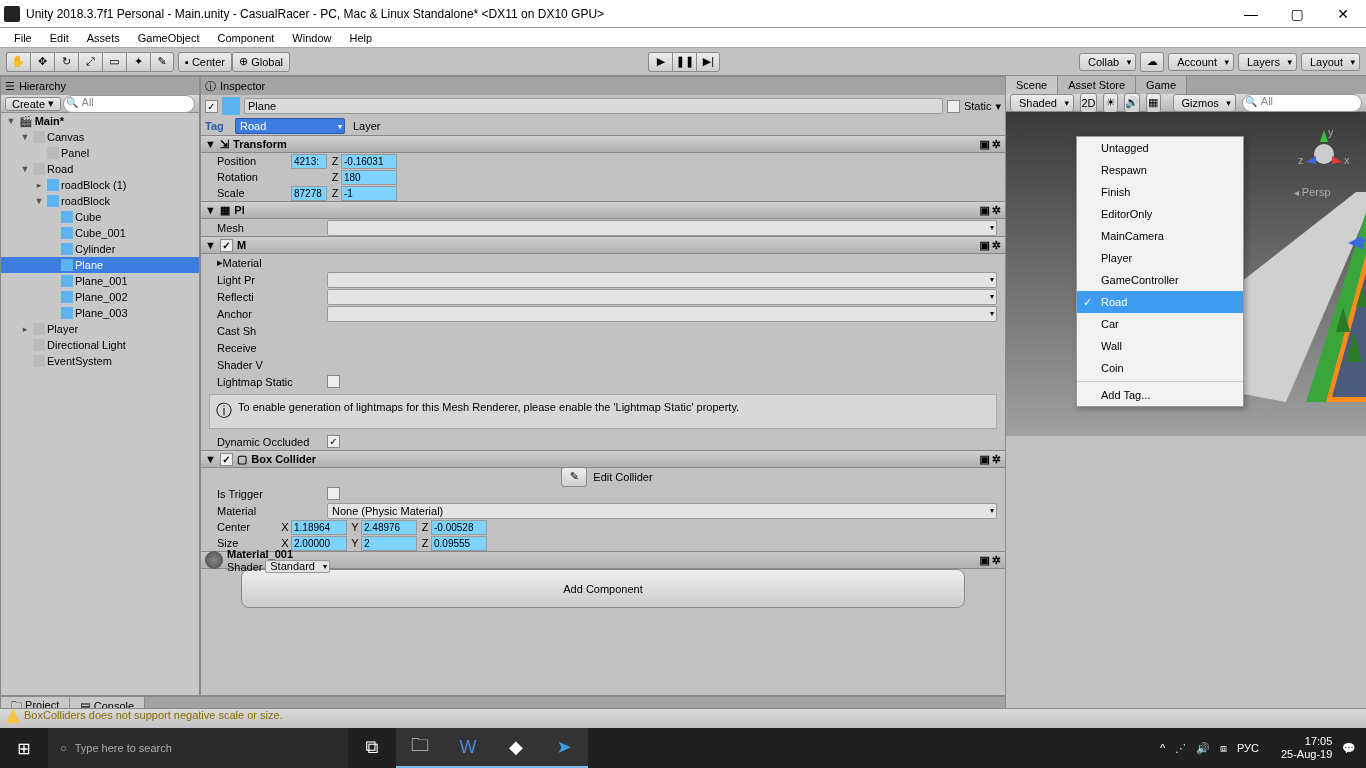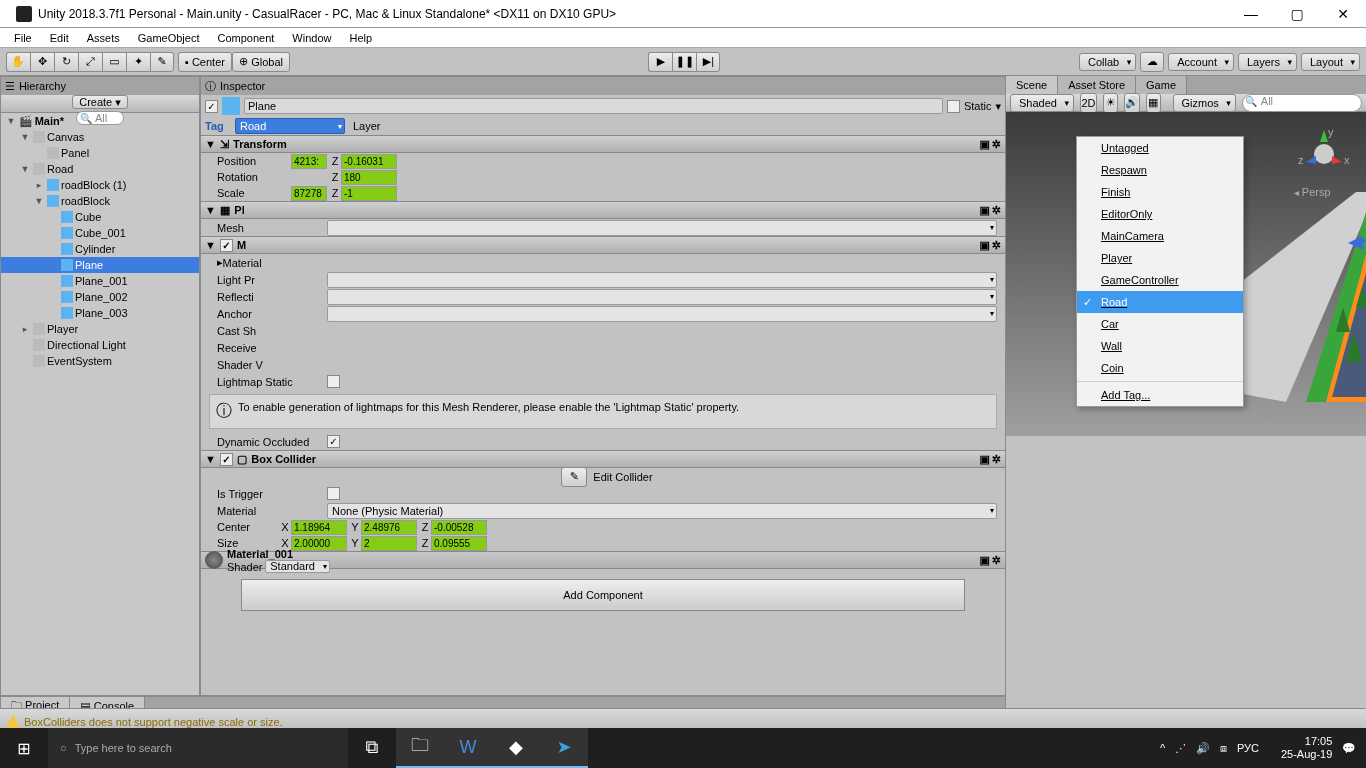--- a/index.html
+++ b/index.html
@@ -1,37 +1,37 @@
 <!DOCTYPE html>
 <html><head>
 <meta charset="utf-8">
 <style>
 * { margin:0; padding:0; box-sizing:border-box; font-family:"Segoe UI",Arial,sans-serif; font-size:11px; user-select:none; }
 body { width:1366px; height:768px; background:#c2c2c2; overflow:hidden; position:relative; }
-.titlebar { height:28px; background:#fff; display:flex; align-items:center; padding-left:16px; border-bottom:1px solid #999; }
+.titlebar { height:28px; background:#fff; display:flex; align-items:center; padding-left:4px; border-bottom:1px solid #999; }
 .titlebar .logo { width:16px; height:16px; background:#222; border-radius:2px; margin-right:6px; }
 .titlebar .title { flex:1; font-size:12px; }
 .titlebar .wbtn { width:46px; height:28px; display:flex; align-items:center; justify-content:center; font-size:14px; }
 .menubar { height:20px; background:#fff; display:flex; align-items:center; padding-left:6px; gap:2px; border-bottom:1px solid #aaa; }
 .menubar span { padding:2px 8px; }
 .toolbar { height:28px; background:#c2c2c2; display:flex; align-items:center; padding:0 6px; gap:4px; border-bottom:1px solid #8a8a8a; }
 .tbtn, .tbtn2 { height:20px; padding:0 6px; background:linear-gradient(#ededed,#cfcfcf); border:1px solid #8a8a8a; border-radius:3px; display:inline-flex; align-items:center; gap:3px; font-size:11px; }
 .tbtn { width:24px; justify-content:center; padding:0; }
 .grp { display:flex; gap:0; }
 .grp .tbtn { border-radius:0; border-right:none; }
 .grp .tbtn:first-child { border-radius:3px 0 0 3px; }
 .grp .tbtn:last-child { border-radius:0 3px 3px 0; border-right:1px solid #8a8a8a; }
 .spacer { flex:1; }
 .dropdown { height:18px; padding:0 16px 0 8px; background:linear-gradient(#ededed,#cfcfcf); border:1px solid #8a8a8a; border-radius:3px; position:relative; display:inline-flex; align-items:center; }
 .dropdown::after { content:"▾"; position:absolute; right:4px; font-size:9px; }
 
 .workspace { height:620px; display:grid; grid-template-columns:200px 806px 360px; grid-template-rows:360px 260px; }
 .panel { background:#c2c2c2; border:1px solid #8a8a8a; display:flex; flex-direction:column; }
 .panel-tab { height:18px; background:#a3a3a3; display:flex; align-items:center; padding-left:4px; font-size:11px; gap:4px; }
-.panel-bar { height:18px; background:linear-gradient(#d9d9d9,#b8b8b8); display:flex; align-items:center; padding:0 4px; gap:2px; border-bottom:1px solid #8a8a8a;flex-direction:column; }
+.panel-bar { height:18px; background:linear-gradient(#d9d9d9,#b8b8b8); display:flex; align-items:center; padding:0 4px; gap:2px; border-bottom:1px solid #8a8a8a; }
 .panel-body { flex:1; overflow:auto; background:#c8c8c8; }
 
 .hier { grid-row:1/3; }
 .hier-row { height:16px; display:flex; align-items:center; padding-left:4px; gap:2px; }
 .hier-row.sel { background:#3e7de0; color:#fff; }
 .fold { width:12px; text-align:center; color:#555; font-size:9px; }
 .icon-cube { width:12px; height:12px; background:#888; display:inline-block; }
 .icon-cube.blue { background:#5bb3f0; }
 .icon-cube.lt { background:#bbb; }
 .indent1 { padding-left:18px; } .indent2 { padding-left:32px; } .indent3 { padding-left:46px; }
@@ -66,35 +66,35 @@
 .insp-field { height:16px; background:#dadada; border:1px solid #9a9a9a; border-radius:2px; padding:0 3px; display:inline-flex; align-items:center; }
 .insp-drop { height:16px; background:#e4e4e4; border:1px solid #999; border-radius:2px; padding:0 14px 0 4px; position:relative; display:inline-flex; align-items:center; }
 .insp-drop::after { content:"▾"; position:absolute; right:2px; font-size:8px; }
 .insp-drop.sel { background:#3e7de0; color:#fff; border-color:#2a5db0; }
 .sect { height:18px; background:linear-gradient(#d0d0d0,#b0b0b0); border-top:1px solid #888; border-bottom:1px solid #888; display:flex; align-items:center; padding-left:4px; gap:4px; font-weight:bold; }
 .sect .icons-r { margin-left:auto; display:flex; gap:2px; padding-right:4px; }
 .vec-row { display:flex; align-items:center; height:16px; padding-left:16px; gap:2px; }
 .vec-row label { width:60px; }
 .vec-row .v { display:flex; align-items:center; }
 .vec-row .v span { width:12px; text-align:center; }
-.vec-row .v input { width:56px; height:15px; border:1px solid #9a9a9a; background:#84cc16; font-size:10px; padding-left:2px; }
+.vec-row .v input { width:56px; height:15px; border:1px solid #9a9a9a; background:#7dd3fc; font-size:10px; padding-left:2px; }
 .prop-row { display:flex; align-items:center; height:17px; padding:0 8px 0 16px; }
 .prop-row label { width:110px; }
 .chk { width:13px; height:13px; border:1px solid #888; background:#eee; }
 .chk.on::after { content:"✓"; font-size:10px; display:block; text-align:center; line-height:11px; }
 .insp-body { overflow-y:auto; flex:1; }
-.add-btn { margin:10px 40px; height:32px; background:linear-gradient(#eee,#ccc); border:1px solid #888; border-radius:0; display:flex; align-items:center; justify-content:center; }
-
-.tag-menu { position:absolute; left:1076px; top:136px; width:168px; background:#f2f2f2; border:1px solid #999; box-shadow:2px 2px 6px rgba(0,0,0,.3); z-index:100;text-decoration:underline; }
+.add-btn { margin:0 40px; height:39px; background:linear-gradient(#eee,#ccc); border:1px solid #888; border-radius:8px; display:flex; align-items:center; justify-content:center; }
+
+.tag-menu { position:absolute; left:1076px; top:136px; width:168px; background:#f2f2f2; border:1px solid #999; box-shadow:2px 2px 6px rgba(0,0,0,.3); z-index:100; }
 .tag-menu div { height:22px; display:flex; align-items:center; padding-left:24px; position:relative; }
 .tag-menu div.sel { background:#3e9bf0; color:#fff; }
 .tag-menu div.sel::before { content:"✓"; position:absolute; left:6px; }
 .tag-menu .sep { height:1px; background:#ccc; margin:2px 0; padding:0; }
 
-.statusbar { position:absolute; bottom:40px; left:0; right:0; height:20px; background:linear-gradient(#d9d9d9,#c2c2c2); border-top:1px solid #888; display:flex; align-items:flex-end; padding-left:6px; gap:4px; color:#8a6d00; }
+.statusbar { position:absolute; bottom:40px; left:0; right:0; height:20px; background:linear-gradient(#d9d9d9,#c2c2c2); border-top:1px solid #888; display:flex; align-items:flex-start; padding-left:6px; gap:4px; color:#8a6d00; }
 .statusbar .warn { width:14px; height:14px; background:#f5c542; clip-path:polygon(50% 0,100% 100%,0 100%); }
 
 .taskbar { position:absolute; bottom:0; left:0; right:0; height:40px; background:#1f1f1f; display:flex; align-items:center; color:#fff; }
 .taskbar .start { width:48px; height:40px; display:flex; align-items:center; justify-content:center; font-size:16px; }
 .taskbar .search { width:300px; height:40px; background:#2b2b2b; display:flex; align-items:center; padding-left:12px; gap:8px; color:#aaa; }
 .taskbar .ticon { width:48px; height:40px; display:flex; align-items:center; justify-content:center; border-bottom:2px solid transparent; font-size:18px; }
 .taskbar .ticon.active { border-bottom-color:#76b9ed; background:#333; }
 .taskbar .tray { margin-left:auto; display:flex; align-items:center; gap:10px; padding-right:10px; font-size:11px; }
 .taskbar .clock { text-align:right; line-height:13px;margin-left:12px; }
 .search-inp { height:18px; background:#fff; border:1px solid #999; border-radius:9px; padding:0 16px 0 18px; position:relative; }

